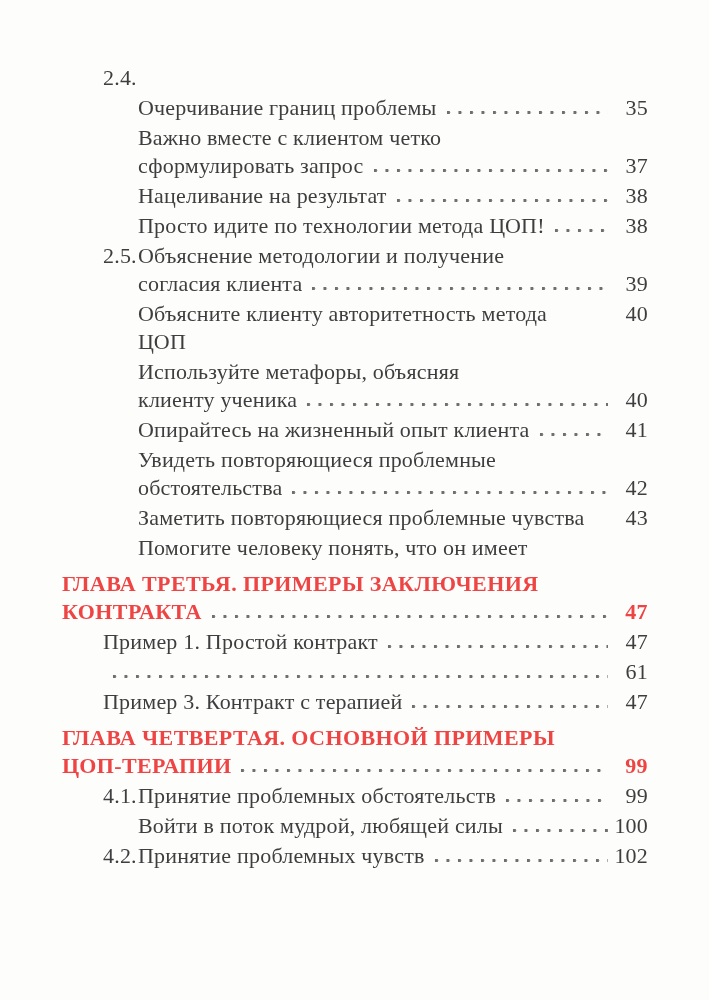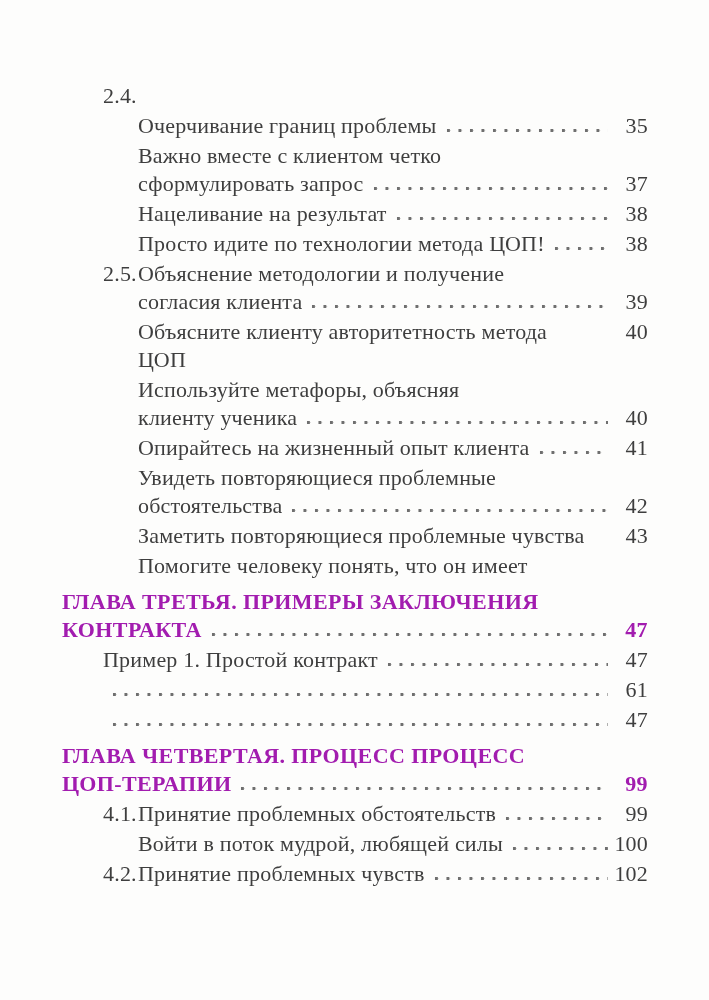--- a/index.html
+++ b/index.html
@@ -6,21 +6,21 @@
     margin: 0;
     padding: 0;
     background: #ffffff;
   }
   .page-surface {
     position: relative;
     width: 709px;
     height: 1000px;
     box-sizing: border-box;
     background: #fdfdfc;
-    padding: 82px 61px 0 62px;
+    padding: 64px 61px 0 62px;
     font-family: "Liberation Serif", "DejaVu Serif", serif;
     font-size: 22px;
     line-height: 28px;
     letter-spacing: 0.2px;
     color: #3e3e3e;
     overflow: hidden;
   }
   .toc-list { width: 100%; }
 
   .toc-entry {
@@ -50,21 +50,21 @@
     height: 5px;
     margin: 0 6px 0 9px;
     background-image: radial-gradient(circle at 2.5px 2.5px, #6f6f6f 1.6px, rgba(0,0,0,0) 1.9px);
     background-size: 11.5px 5px;
     background-repeat: repeat-x;
     background-position: left bottom;
   }
   .dots.nodots { background: none; }
 
   
-  .toc-entry.chapter { padding-left: 0; font-weight: 700; color: #a21caf; letter-spacing: 0.4px; margin-top: 8px; }
+  .toc-entry.chapter { padding-left: 0; font-weight: 700; color: #ef4444; letter-spacing: 0.4px; margin-top: 8px; }
   .toc-entry.section { padding-left: 41px; }
   .toc-entry.example { padding-left: 41px; }
   .toc-entry.sub     { padding-left: 76px; }
 </style>
 </head>
 <body>
 
 <div class="page-surface">
   <div class="toc-list">
       <div class="toc-entry section">
@@ -193,28 +193,29 @@
         <div class="body">
           <div class="line last">
             <span class="dots"></span>
             <span class="page">61</span>
           </div>
         </div>
       </div>
       <div class="toc-entry example">
         <div class="body">
           <div class="line last">
+            <span class="text">Пример 3. Контракт с терапией</span>
             <span class="dots"></span>
             <span class="page">47</span>
           </div>
         </div>
       </div>
       <div class="toc-entry chapter">
         <div class="body">
-          <div class="line">ГЛАВА ЧЕТВЕРТАЯ. ПРОЦЕСС ПРОЦЕСС</div>
+          <div class="line">ГЛАВА ЧЕТВЕРТАЯ. ОСНОВНОЙ ПРИМЕРЫ</div>
           <div class="line last">
             <span class="text">ЦОП-ТЕРАПИИ</span>
             <span class="dots"></span>
             <span class="page">99</span>
           </div>
         </div>
       </div>
       <div class="toc-entry section">
         <span class="num">4.1.</span>
         <div class="body">

